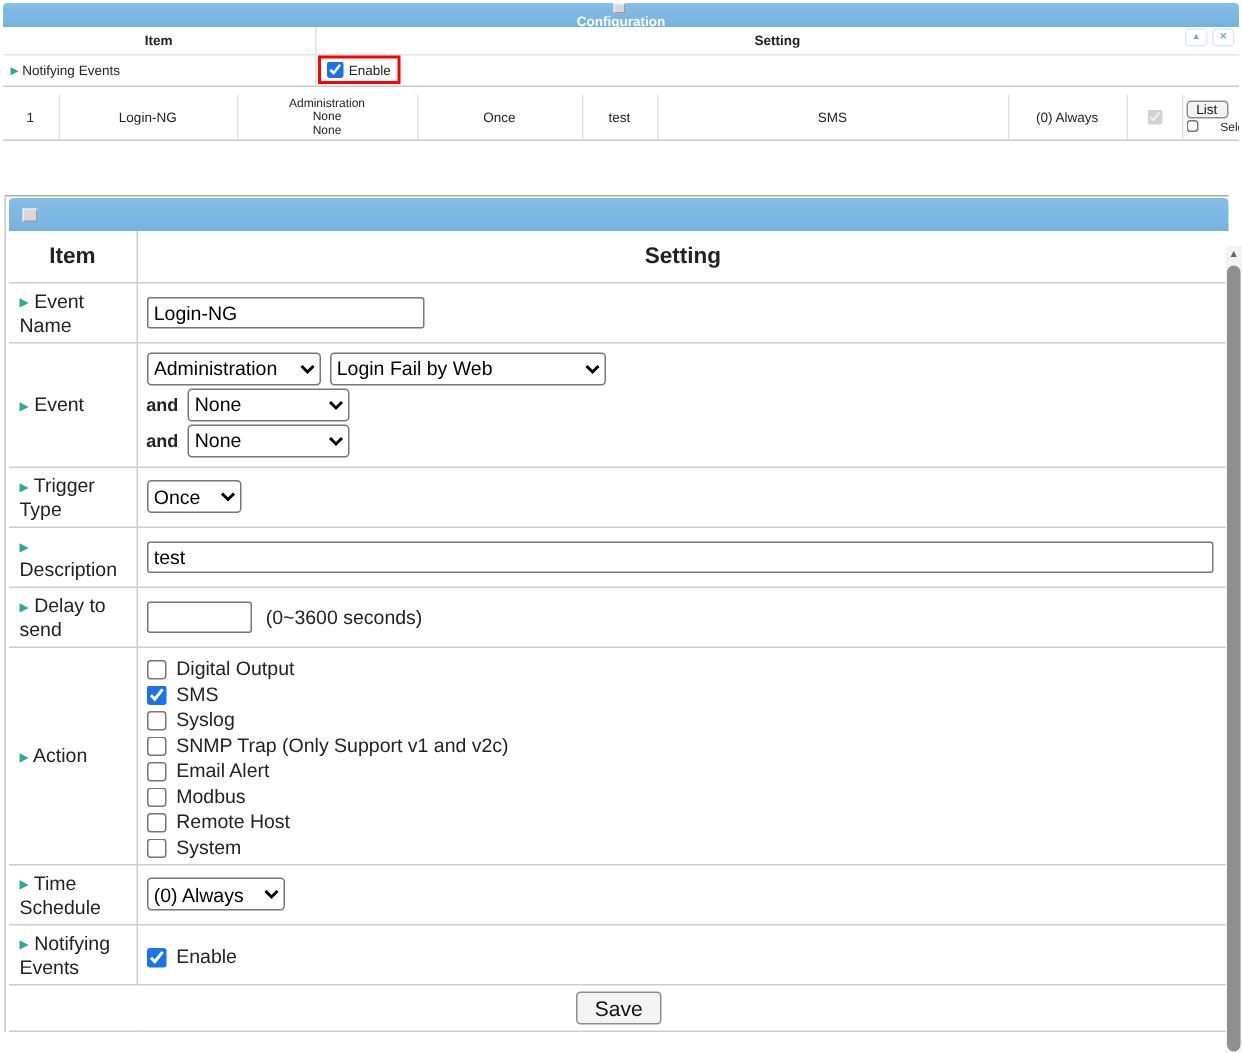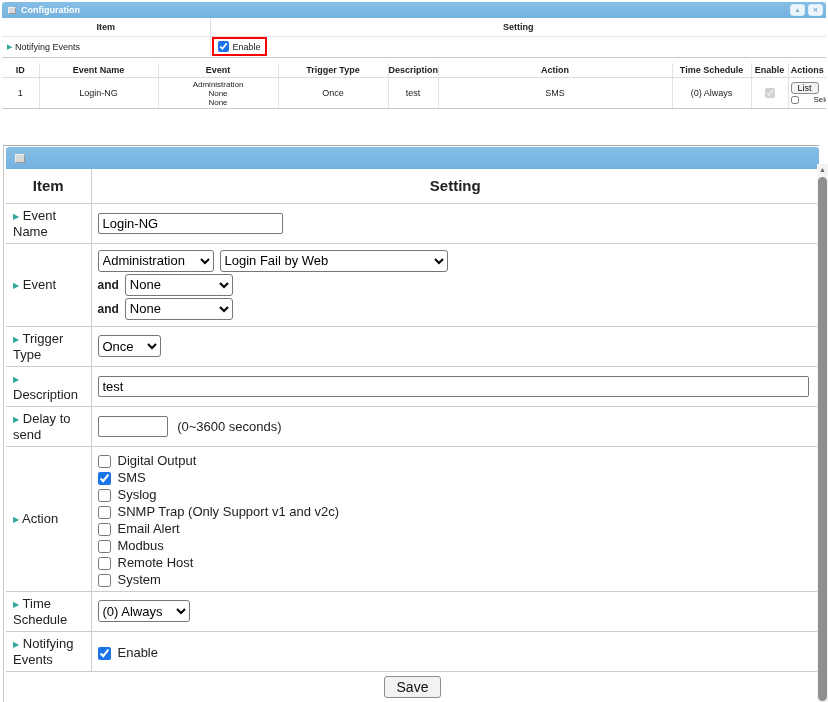--- a/index.html
+++ b/index.html
@@ -14,21 +14,21 @@
   .win-btns { margin-left: auto; display: flex; gap: 3px; }
   .win-btn { width: 15px; height: 12px; background: rgba(255,255,255,.85); border: 1px solid #d9ecf7;
     border-radius: 3px; color: #6fa5c9; font-size: 6px; line-height: 10px; text-align: center; cursor: pointer; }
   .arr { color: #2fa79b; font-size: 7px; vertical-align: 1px; }
   .btn { background: #f3f3f3; border: 1px solid #8d8d8d; border-radius: 3px; color: #111; }
   .redbox { border: 2px solid #f00; }
   input[type="checkbox"] { accent-color: #1a73e8; margin: 0; vertical-align: middle; }
 
   
   #panel1 { margin: 2px 2px 0 2px; }
-  #panel1 .panel-hdr { height: 16px; font-size: 9px; padding: 0 3px; }
+  #panel1 .panel-hdr { height: 16px; font-size: 9px; padding: 0 3px; flex-direction: column; }
   #panel1 table { width: 100%; border-collapse: collapse; font-size: 9px; }
   #panel1 th { height: 18px; font-size: 9px; border-bottom: 1px solid #e4e4e4; }
   #panel1 td { height: 21px; border-bottom: 1px solid #c9c9c9; }
   #panel1 .col-sep { border-right: 1px solid #e0e0e0; }
   #panel1 .item-cell { padding-left: 5px; }
   .enable-box { display: inline-flex; align-items: center; gap: 4px; padding: 2px 4px; margin-left: 1px;
     font-size: 9px; }
   .enable-box input { width: 11px; height: 11px; }
 
   
@@ -125,31 +125,20 @@
         <col style="width:119px">
         <col style="width:120px">
         <col style="width:110px">
       <col style="width:50px">
         <col style="width:234px">
         <col style="width:79px">
         <col style="width:37px">
         <col style="width:38px">
     </colgroup>
     <tbody>
-        <tr>
-      <th>ID</th>
-      <th>Event Name</th>
-      <th>Event</th>
-      <th>Trigger Type</th>
-      <th>Description</th>
-      <th>Action</th>
-      <th>Time Schedule</th>
-      <th>Enable</th>
-      <th>Actions</th>
-    </tr>
     <tr>
       <td>1</td>
       <td>Login-NG</td>
       <td class="ev-lines">
         <div>Administration</div>
         <div>None</div>
         <div>None</div>
       </td>
       <td>Once</td>
       <td>test</td>
@@ -199,21 +188,21 @@
     <tr>
       <td class="lbl col-sep">
         <span class="arr">▶</span>
         <span>Event</span>
       </td>
       <td>
         <div class="evt-line">
           <select style="width:116px">
             <option>Administration</option>
           </select>
-          <select style="width:228px">
+          <select style="width:184px">
             <option>Login Fail by Web</option>
           </select>
         </div>
         <div class="evt-line">
           <span class="and-lbl">and</span>
           <select style="width:108px">
             <option>None</option>
           </select>
         </div>
         <div class="evt-line">

